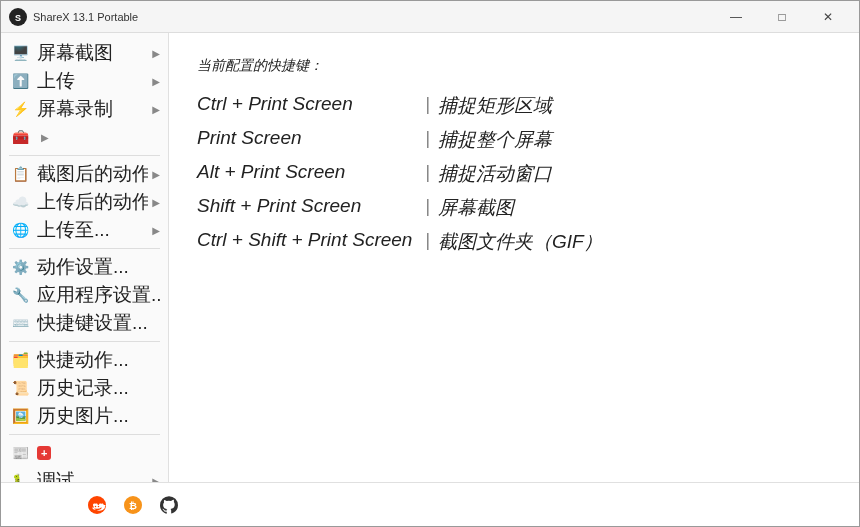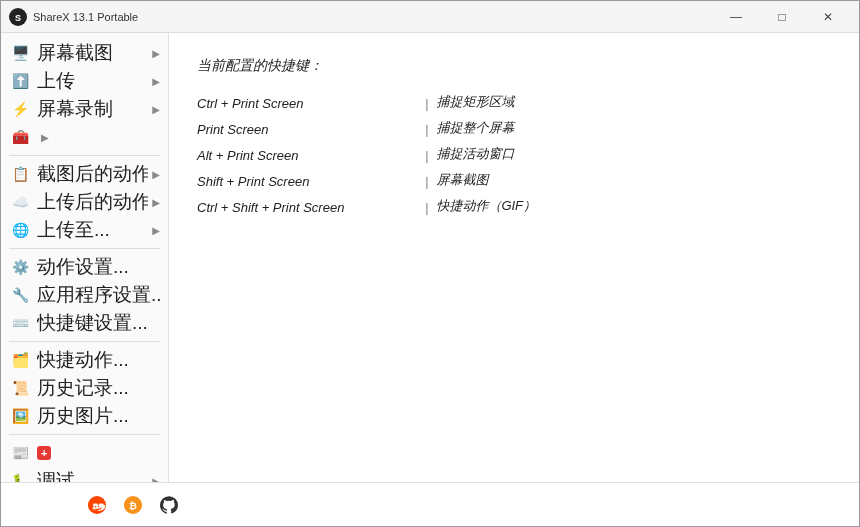--- a/index.html
+++ b/index.html
@@ -123,23 +123,23 @@
       font-style: italic;
     }
     .shortcuts-title {
       font-size: 14px;
       color: #222;
       margin-bottom: 18px;
       font-weight: normal;
     }
     .shortcut-row {
       display: flex;
-      align-items: flex-end;
+      align-items: flex-start;
       margin-bottom: 8px;
-      font-size: 13px;
+      font-size: 19px;
       color: #222;
     }
     .shortcut-key {
       min-width: 220px;
       color: #222;
     }
     .shortcut-sep {
       color: #888;
       margin: 0 8px;
     }
@@ -281,21 +281,21 @@
             <span class="shortcut-desc">捕捉活动窗口</span>
           </div>
           <div class="shortcut-row">
             <span class="shortcut-key">Shift + Print Screen</span>
             <span class="shortcut-sep">|</span>
             <span class="shortcut-desc">屏幕截图</span>
           </div>
           <div class="shortcut-row">
             <span class="shortcut-key">Ctrl + Shift + Print Screen</span>
             <span class="shortcut-sep">|</span>
-            <span class="shortcut-desc">快捷动作（GIF）</span>
+            <span class="shortcut-desc">截图文件夹（GIF）</span>
           </div>
         </div>
     </div>
   </div>
 
   <div class="social-bar" id="social-bar">
       <div class="social-icon" style="background: transparent;">
         <svg viewBox="0 0 24 24" width="18" height="18">
           <path fill="white" d="M23 3a10.9 10.9 0 0 1-3.14 1.53A4.48 4.48 0 0 0 22.43.36a9 9 0 0 1-2.88 1.1A4.52 4.52 0 0 0 16.11 0c-2.5 0-4.52 2-4.52 4.48 0 .35.04.7.1 1.02C7.69 5.3 4.07 3.57 1.64.88a4.48 4.48 0 0 0-.61 2.26 4.47 4.47 0 0 0 2.01 3.73 4.47 4.47 0 0 1-2.05-.57v.06a4.5 4.5 0 0 0 3.62 4.41 4.52 4.52 0 0 1-2.04.08 4.52 4.52 0 0 0 4.22 3.13A9.05 9.05 0 0 1 0 19.54a12.77 12.77 0 0 0 6.92 2.03c8.3 0 12.84-6.88 12.84-12.85 0-.2 0-.4-.01-.59A9.17 9.17 0 0 0 22 5.92a8.97 8.97 0 0 1-2.58.71A4.49 4.49 0 0 0 21.5 3.7 9 9 0 0 1 19 4.38 4.49 4.49 0 0 0 15.5 3c-2.49 0-4.5 2.01-4.5 4.5 0 .35.04.7.1 1.02A12.8 12.8 0 0 1 1.64.88"></path>
         </svg>

